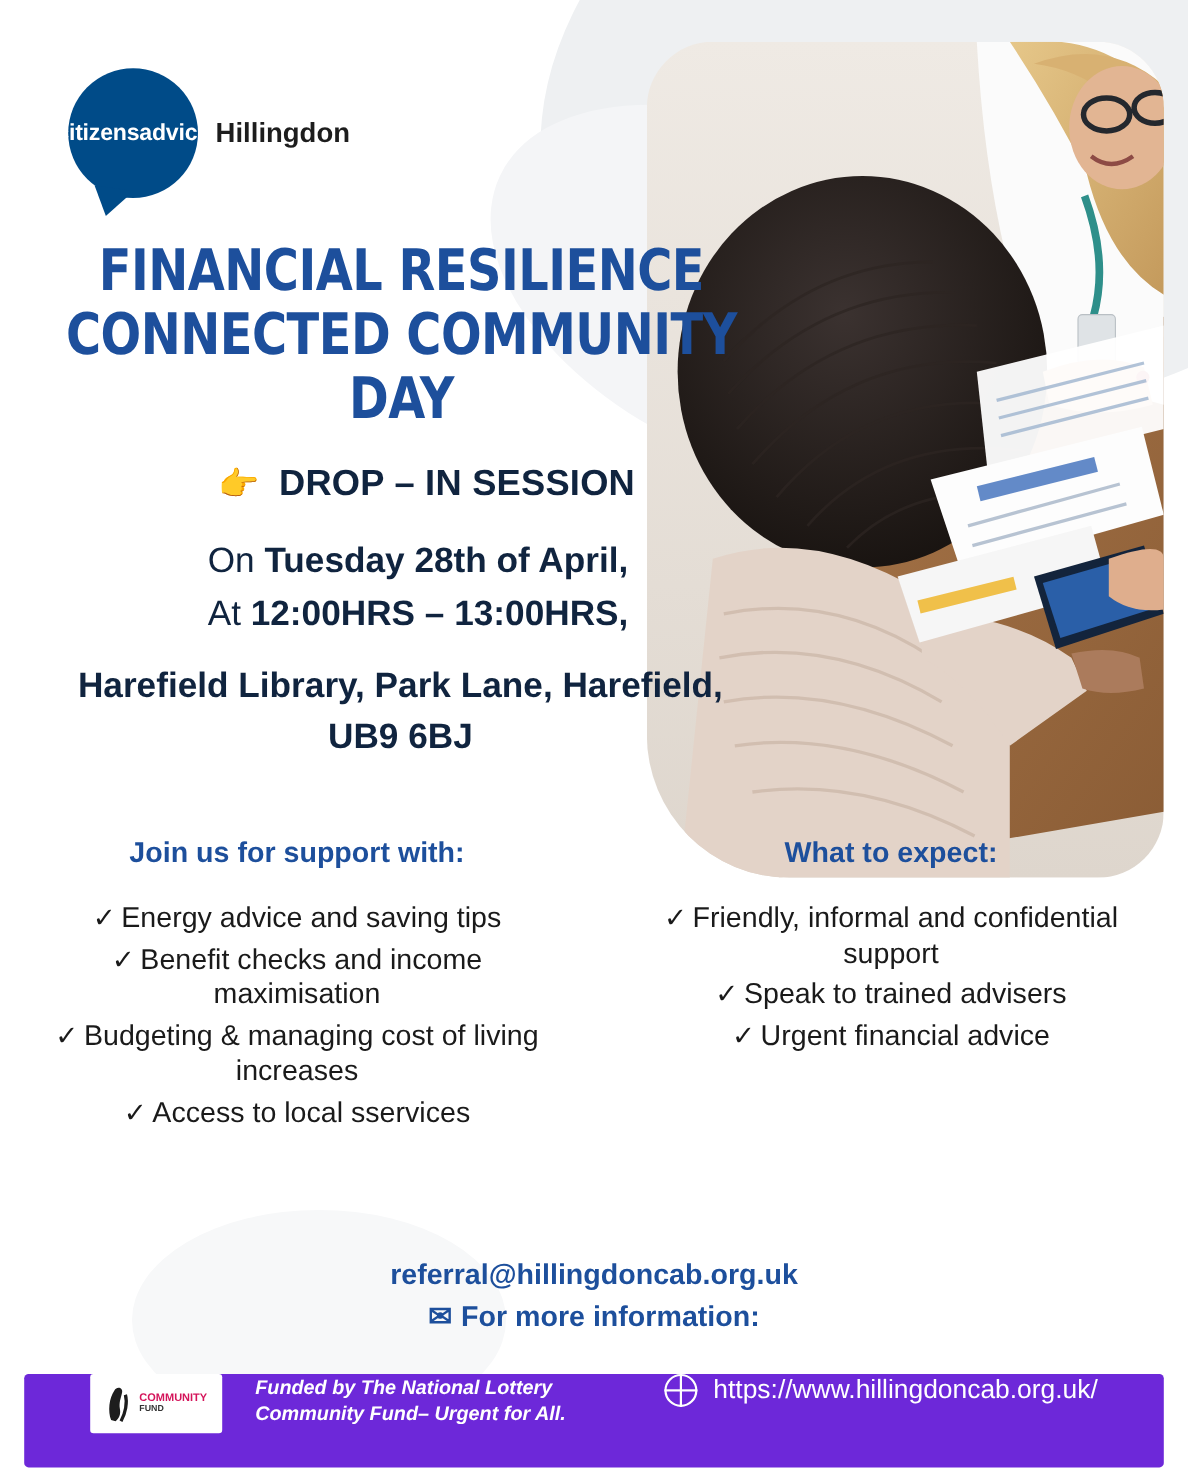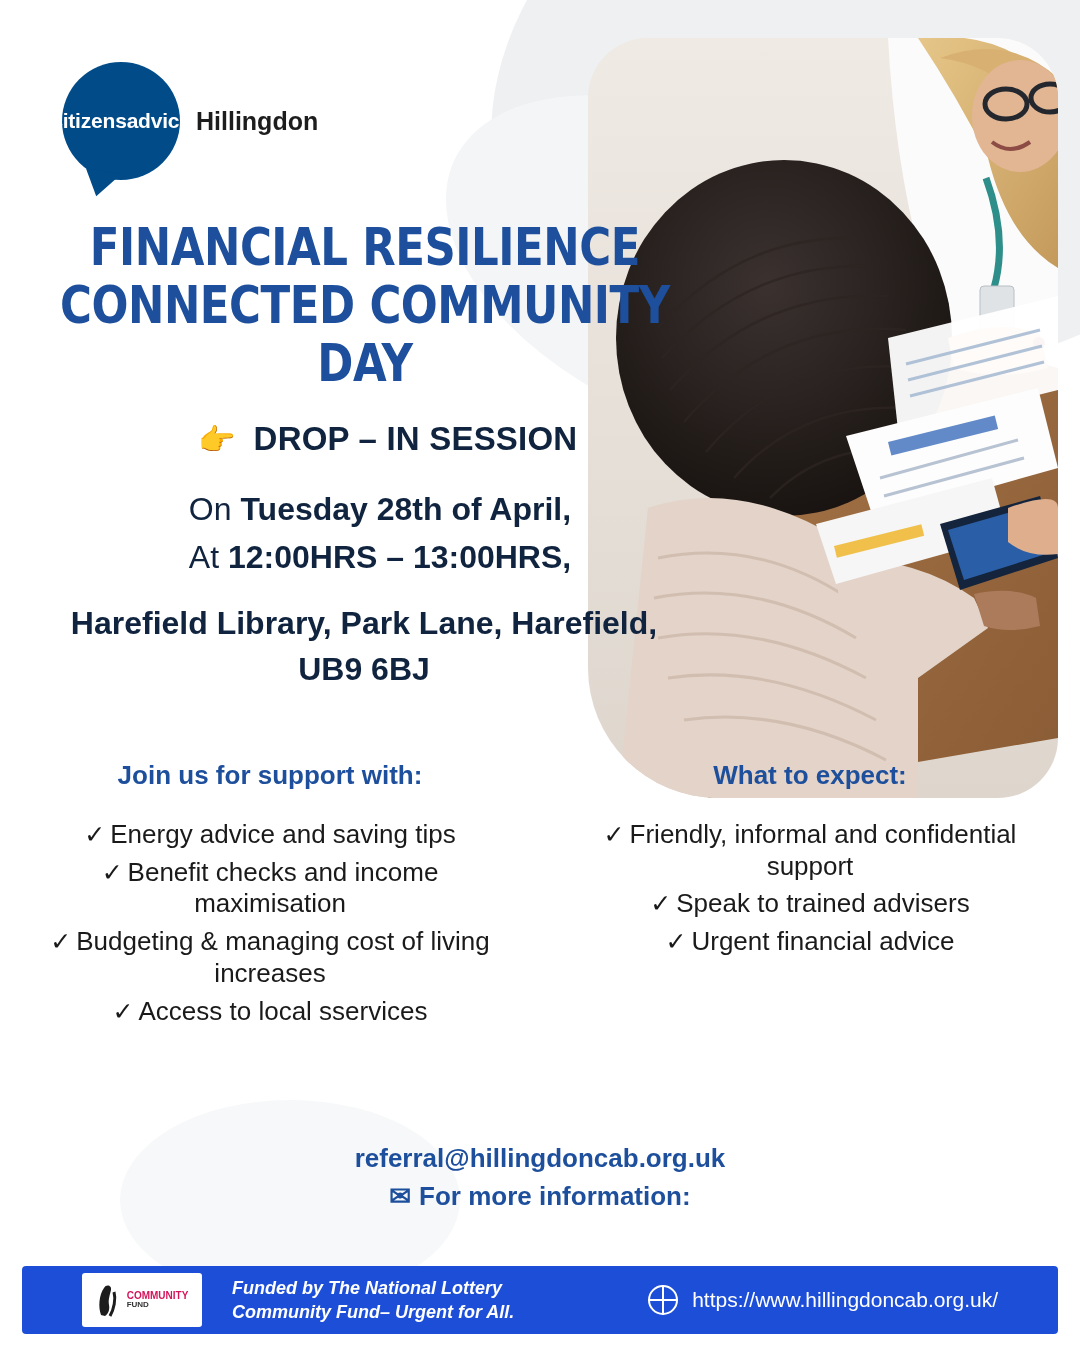--- a/index.html
+++ b/index.html
@@ -212,26 +212,26 @@
     line-height: 1.45;
   }
   .contact .mail-icon { margin-right: 8px; }
 
   
   .footer {
     position: absolute;
     left: 22px;
     right: 22px;
     bottom: 14px;
-    height: 68px;
-    background: #1d4ed8;
+    height: 85px;
+    background: #6d28d9;
     border-radius: 4px;
     z-index: 6;
     display: flex;
-    align-items: center;
+    align-items: flex-start;
     padding: 0 60px;
     box-sizing: border-box;
   }
   .fund-logo {
     width: 120px;
     height: 54px;
     background: #ffffff;
     border-radius: 3px;
     display: flex;
     align-items: center;
@@ -255,21 +255,21 @@
     font-weight: bold;
     font-size: 18px;
     line-height: 1.35;
     flex: none;
   }
   .site {
     margin-left: auto;
     display: flex;
     align-items: center;
     color: #ffffff;
-    font-size: 21px;
+    font-size: 24px;
     gap: 14px;
   }
   .globe {
     width: 26px; height: 26px;
     border-radius: 50%;
     border: 2px solid #ffffff;
     display: inline-block;
     position: relative;
     flex: none;
   }

